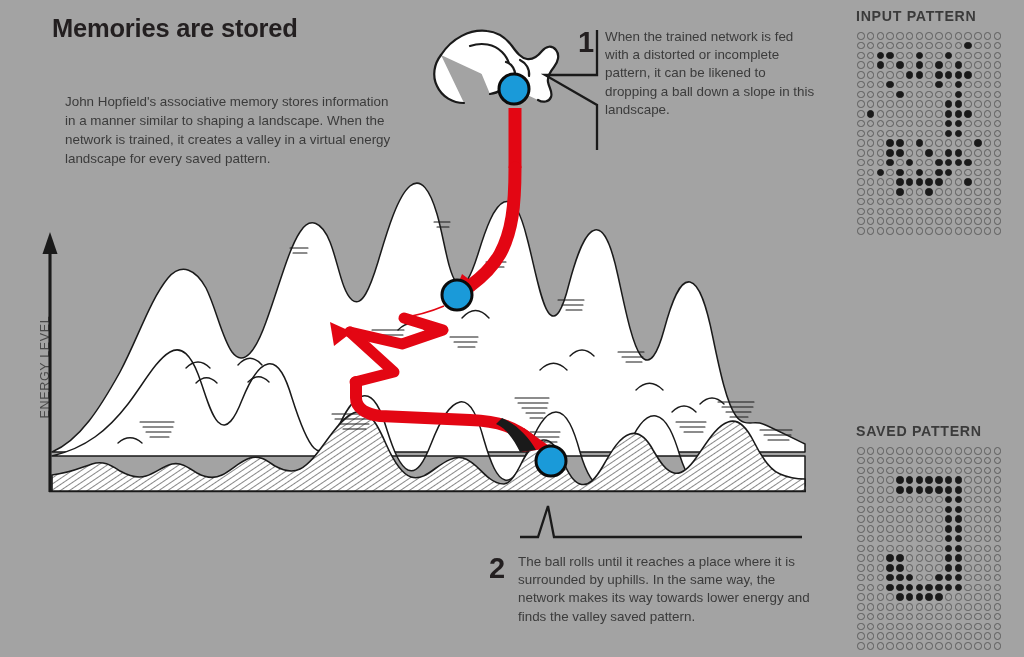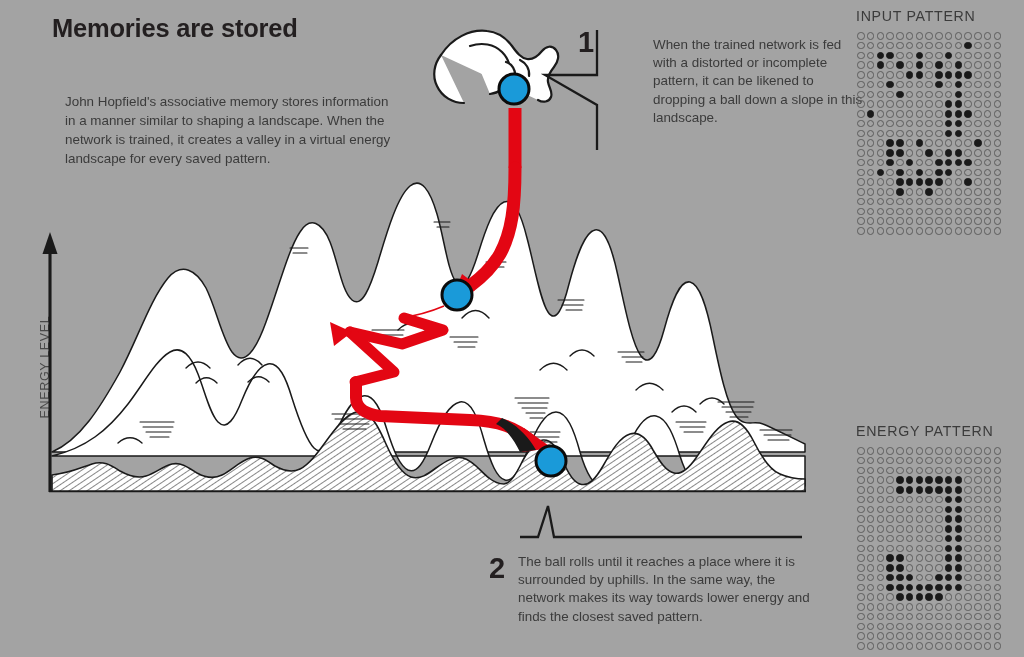--- a/index.html
+++ b/index.html
@@ -50,21 +50,21 @@
     color: #231f20;
     line-height: 1;
   }
   .callout-text {
     position: absolute;
     font-size: 13.4px;
     line-height: 1.36;
     color: #3b3b3b;
   }
   #callout1-num { left: 578px; top: 28px; }
-  #callout1-text { left: 605px; top: 36px; width: 210px; margin-left: 48px; }
+  #callout1-text { left: 605px; top: 28px; width: 210px; }
   #callout2-num { left: 489px; top: 554px; }
   #callout2-text { left: 518px; top: 553px; width: 295px; }
 
   
   .axis-label {
     position: absolute;
     left: -25px;
     top: 360px;
     width: 140px;
     text-align: center;
@@ -73,20 +73,21 @@
     letter-spacing: 0.6px;
     color: #4a4a4a;
   }
 
   
   .pattern-title {
     position: absolute;
     font-size: 14.2px;
     letter-spacing: 0.7px;
     color: #3b3b3b;
+    font-weight: bold;
   }
   #input-title { left: 856px; top: 8px; }
   #saved-title { left: 856px; top: 423px; }
 
   .dot-grid {
     position: absolute;
     display: grid;
     gap: 0px;
   }
   #input-grid { left: 856px; top: 31px; }
@@ -128,21 +129,21 @@
     <div>Memories are stored</div>
   </div>
   <div class="intro">John Hopfield's associative memory stores information in a manner similar to shaping a landscape. When the network is trained, it creates a valley in a virtual energy landscape for every saved pattern.</div>
 
   <div class="axis-label">ENERGY LEVEL</div>
 
   <div class="callout-num" id="callout1-num">1</div>
   <div class="callout-text" id="callout1-text">When the trained network is fed with a distorted or incomplete pattern, it can be likened to dropping a ball down a slope in this landscape.</div>
 
   <div class="callout-num" id="callout2-num">2</div>
-  <div class="callout-text" id="callout2-text">The ball rolls until it reaches a place where it is surrounded by uphills. In the same way, the network makes its way towards lower energy and finds the closest saved pattern.</div>
+  <div class="callout-text" id="callout2-text">The ball rolls until it reaches a place where it is surrounded by uphills. In the same way, the network makes its way towards lower energy and finds the valley saved pattern.</div>
 
   <div class="pattern-title" id="input-title">INPUT PATTERN</div>
   <div class="dot-grid" id="input-grid" style="grid-template-columns: repeat(15, 9.75px);">
       <div class="dot-cell">
         <div class="dot"></div>
       </div>
       <div class="dot-cell">
         <div class="dot"></div>
       </div>
       <div class="dot-cell">
@@ -1079,21 +1080,21 @@
         <div class="dot"></div>
       </div>
       <div class="dot-cell">
         <div class="dot"></div>
       </div>
       <div class="dot-cell">
         <div class="dot"></div>
       </div>
     </div>
 
-  <div class="pattern-title" id="saved-title">ENERGY PATTERN</div>
+  <div class="pattern-title" id="saved-title">SAVED PATTERN</div>
   <div class="dot-grid" id="saved-grid" style="grid-template-columns: repeat(15, 9.75px);">
       <div class="dot-cell">
         <div class="dot"></div>
       </div>
       <div class="dot-cell">
         <div class="dot"></div>
       </div>
       <div class="dot-cell">
         <div class="dot"></div>
       </div>

